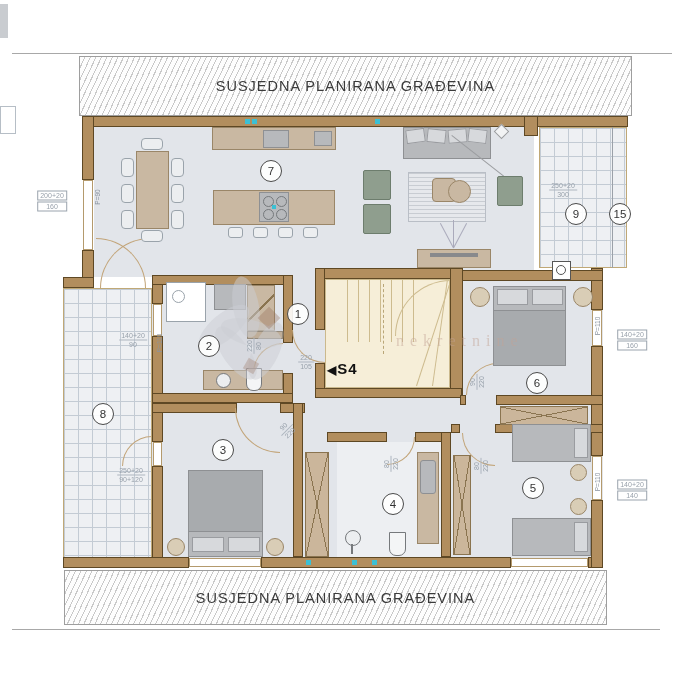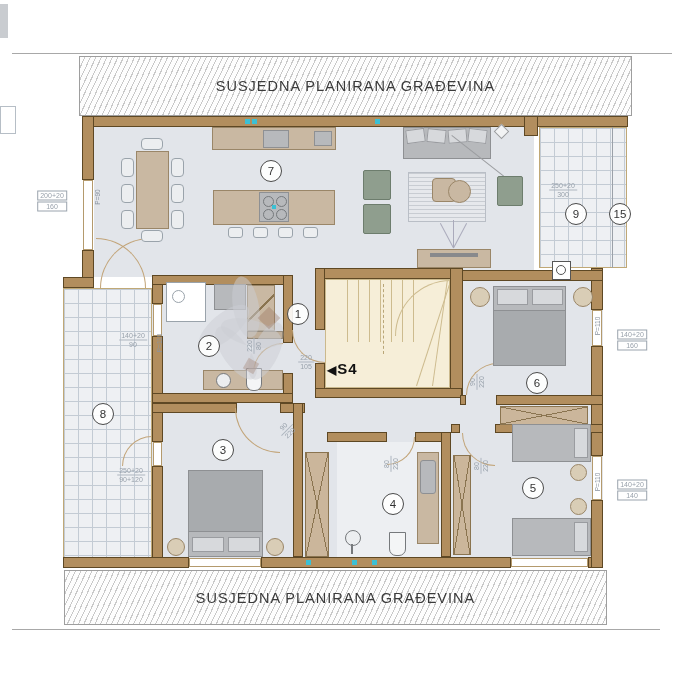--- a/index.html
+++ b/index.html
@@ -229,20 +229,21 @@
 
   <div class="abs" style="left:175px;top:272px;width:160px;height:125px;">
     <div class="petal" style="left:45px;top:48px;transform:rotate(15deg);"></div>
     <div class="petal" style="left:40px;top:22px;transform:rotate(80deg);"></div>
     <div class="petal" style="left:18px;top:42px;transform:rotate(140deg);"></div>
     <div class="petal" style="left:30px;top:68px;transform:rotate(55deg);"></div>
     <div class="petal" style="left:60px;top:66px;transform:rotate(115deg);"></div>
     <div class="abs" style="left:86px;top:38px;width:16px;height:16px;background:rgba(150,110,90,.35);transform:rotate(45deg);"></div>
     <div class="abs" style="left:70px;top:88px;width:12px;height:12px;background:rgba(150,110,90,.3);transform:rotate(30deg);"></div>
   </div>
+  <div class="wm-sub">nekretnine</div>
 
   <div class="s4">
     <span style="font-size:12px;">◀</span><span>S4</span>
   </div>
 
   <div id="badges">
       <div class="badge" style="left: 287px; top: 303px;">1</div>
       <div class="badge" style="left: 198px; top: 335px;">2</div>
       <div class="badge" style="left: 212px; top: 439px;">3</div>
       <div class="badge" style="left: 382px; top: 493px;">4</div>

